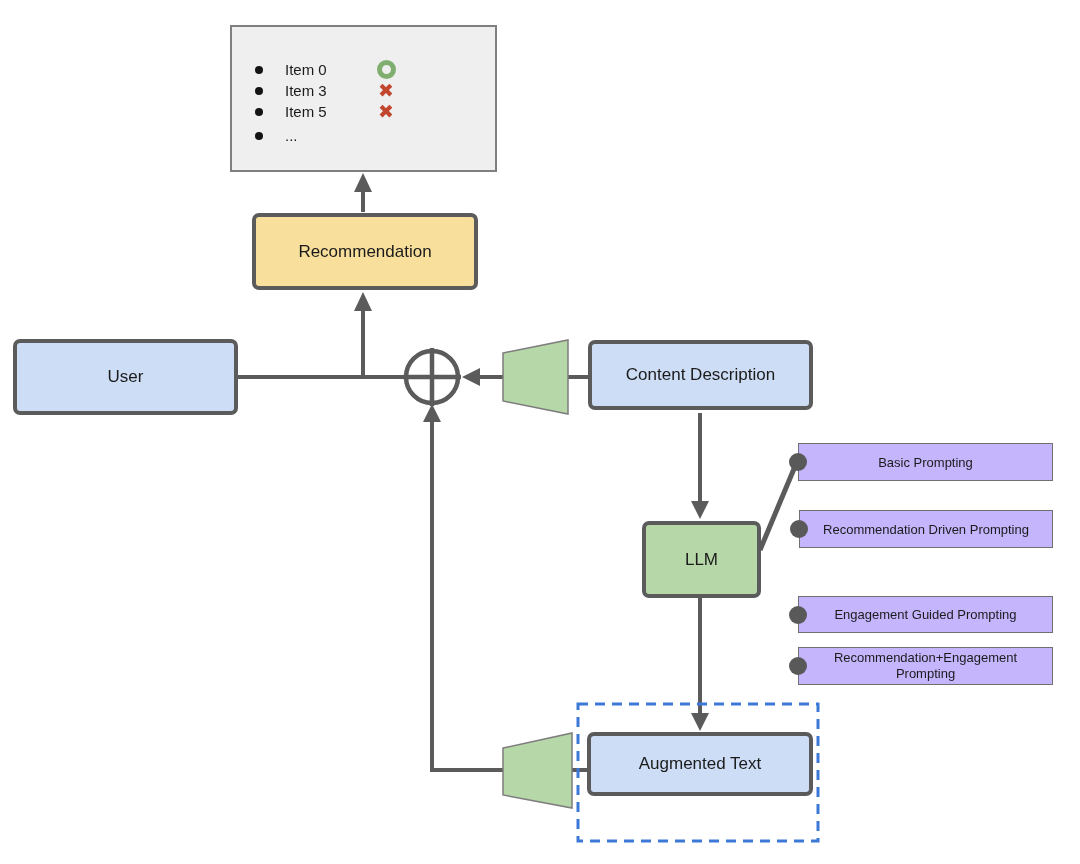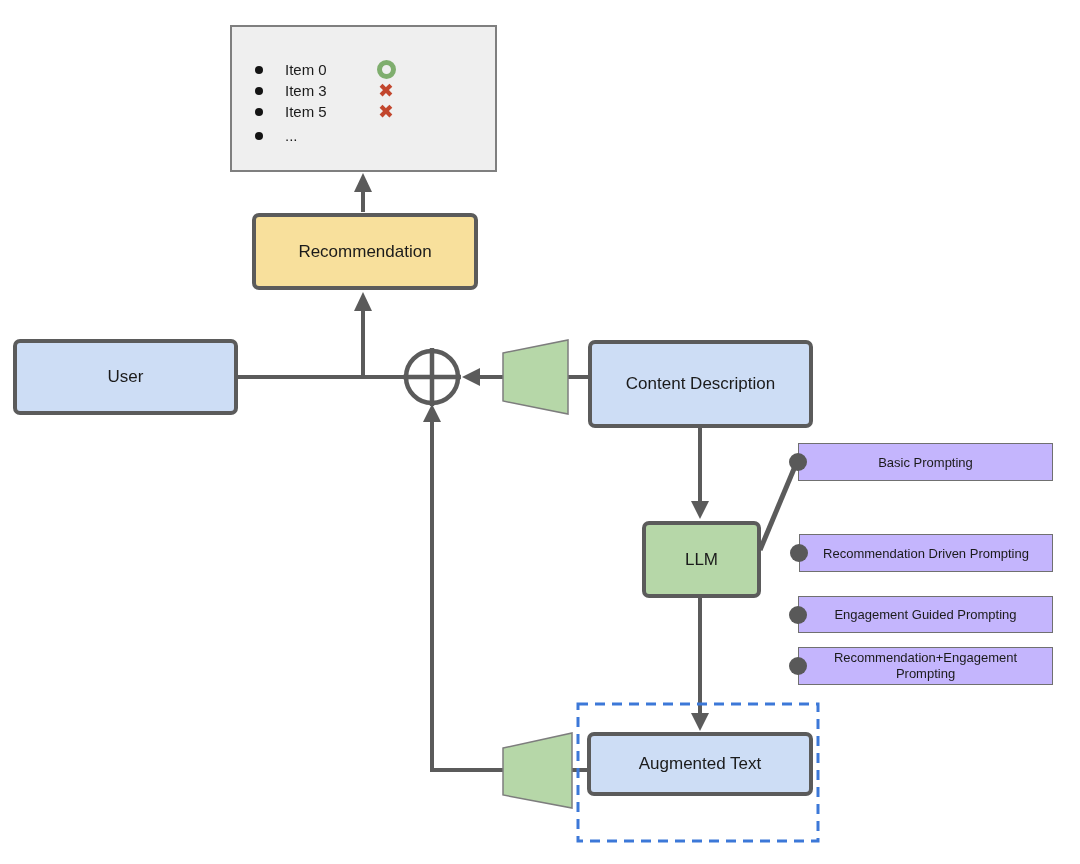--- a/index.html
+++ b/index.html
@@ -16,21 +16,21 @@
     border:4px solid #5b5b5b; border-radius:7px;
     display:flex; align-items:center; justify-content:center;
     font-size:17px; text-align:center;
   }
   .node--blue   { background:#cdddf5; }
   .node--yellow { background:#f8e09c; }
   .node--green  { background:#b6d7a8; }
 
   #recommendation { left:252px; top:213px; width:226px; height:77px; }
   #user           { left:13px;  top:339px; width:225px; height:76px; }
-  #content-desc   { left:588px; top:340px; width:225px; height:88px; }
+  #content-desc   { left:588px; top:340px; width:225px; height:70px; }
   #llm            { left:642px; top:521px; width:119px; height:77px; }
   #augmented      { left:587px; top:732px; width:226px; height:64px; }
 
   
   .items-panel {
     position:absolute; left:230px; top:25px; width:267px; height:147px;
     z-index:3; box-sizing:border-box;
     background:#efefef; border:2px solid #7f7f7f;
     padding-top:32px;
   }
@@ -49,21 +49,21 @@
   .x-icon { color:#c2462d; font-size:19px; font-weight:bold; line-height:1; }
 
   
   .prompt-box {
     position:absolute; z-index:3; box-sizing:border-box;
     background:#c4b5fd; border:1.5px solid #707070;
     display:flex; align-items:center; justify-content:center;
     font-size:13px; text-align:center;
   }
   #prompt-1 { left:798px; top:443px; width:255px; height:38px; }
-  #prompt-2 { left:799px; top:510px; width:254px; height:38px;margin-top:24px; }
+  #prompt-2 { left:799px; top:510px; width:254px; height:38px; }
   #prompt-3 { left:798px; top:580px; width:255px; height:37px;margin-top:16px; }
   #prompt-4 { left:798px; top:647px; width:255px; height:38px; }
   #prompt-4 .prompt-label { max-width:195px; line-height:1.25; }
   .option-dot {
     position:absolute; left:-10px; top:50%; transform:translateY(-50%);
     width:18px; height:18px; border-radius:50%; background:#595959;
   }
 </style>
 </head>
 <body>

